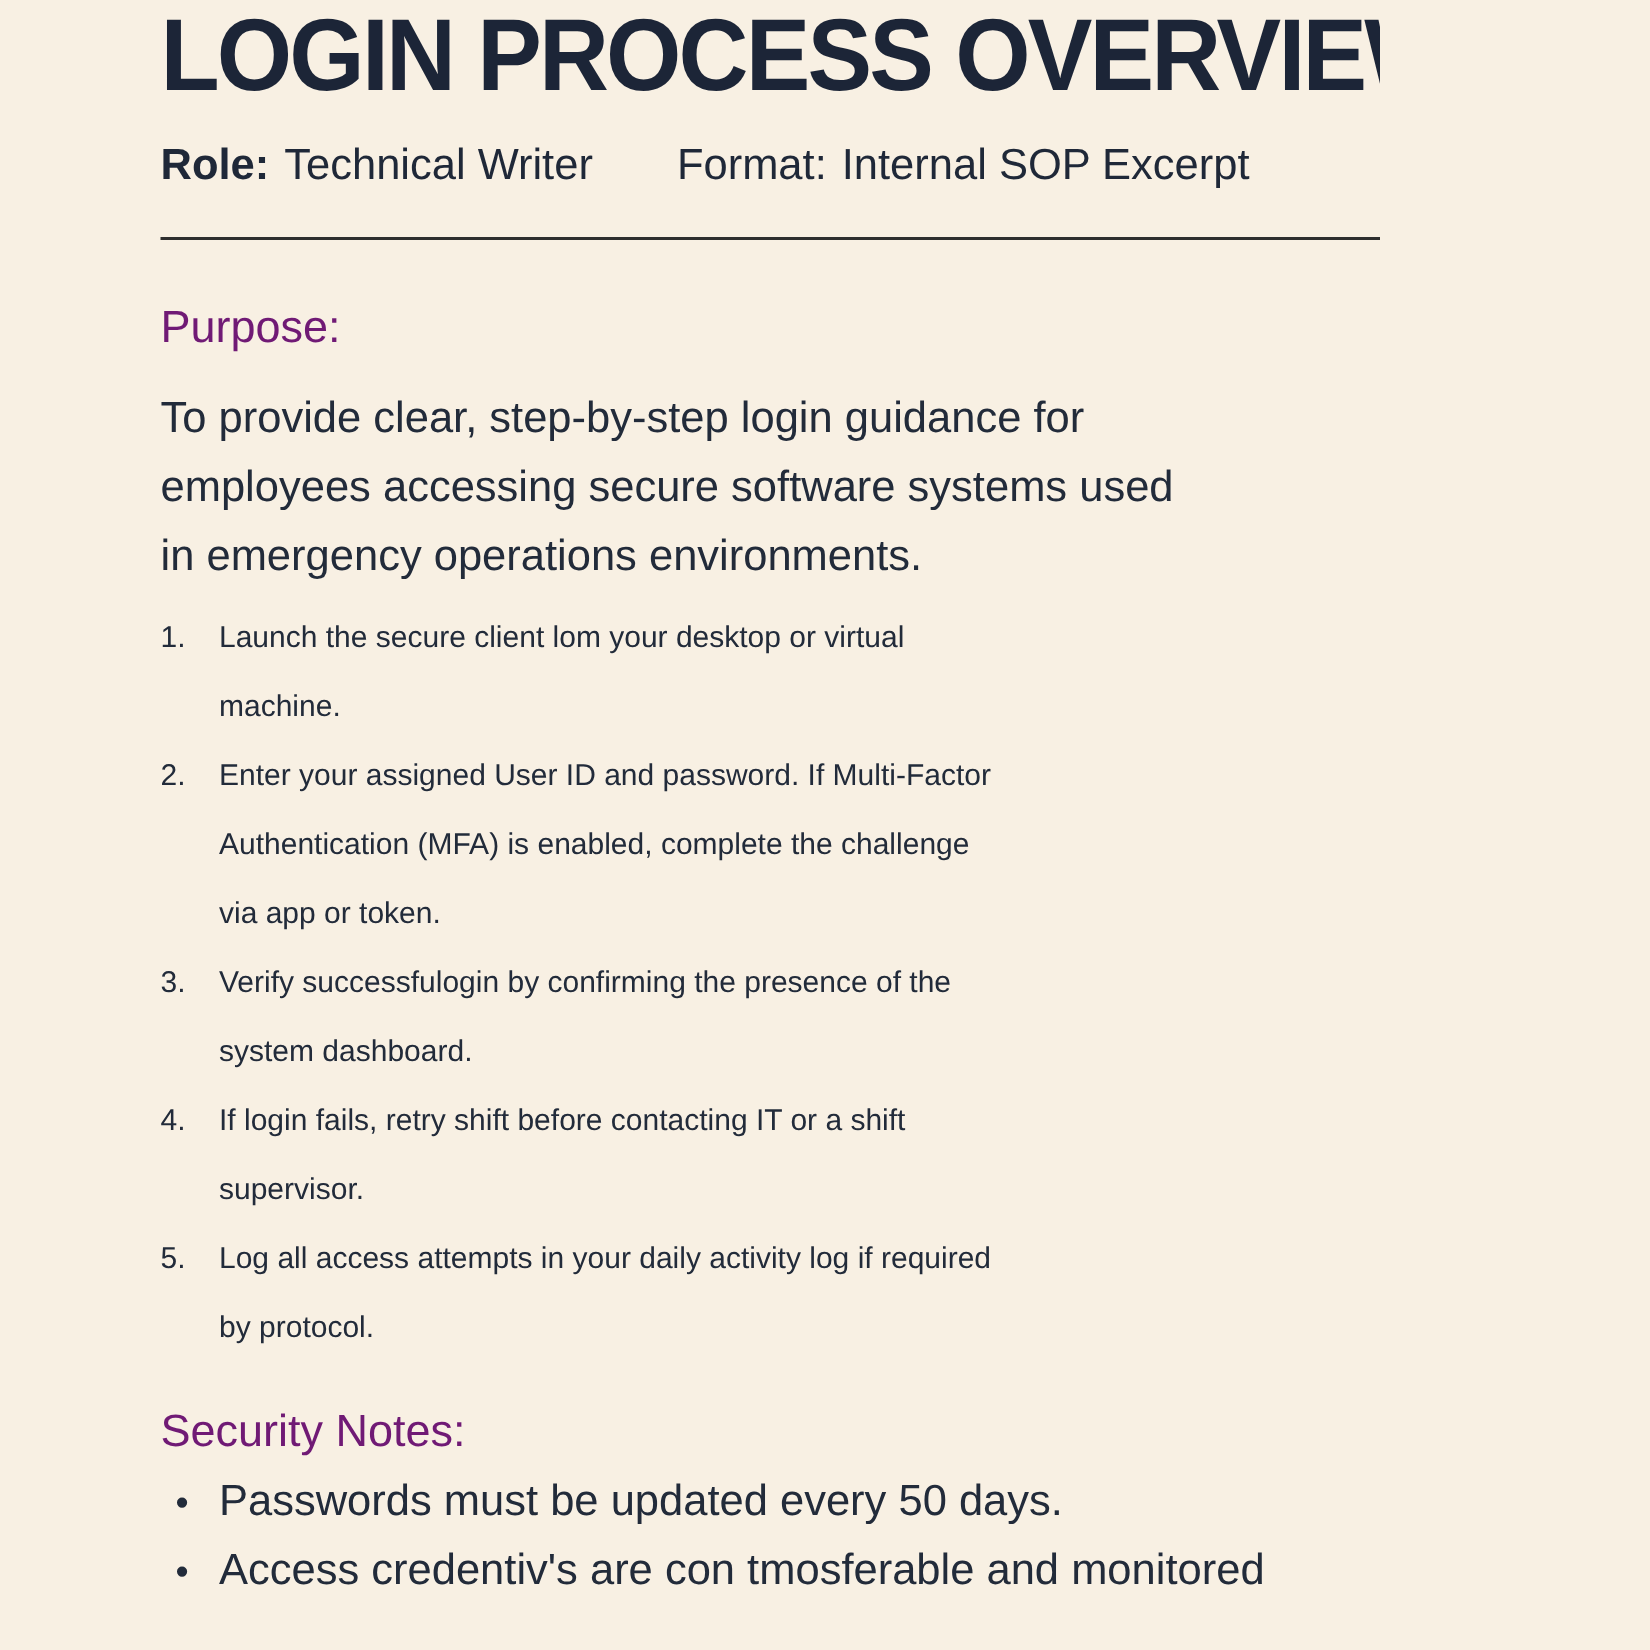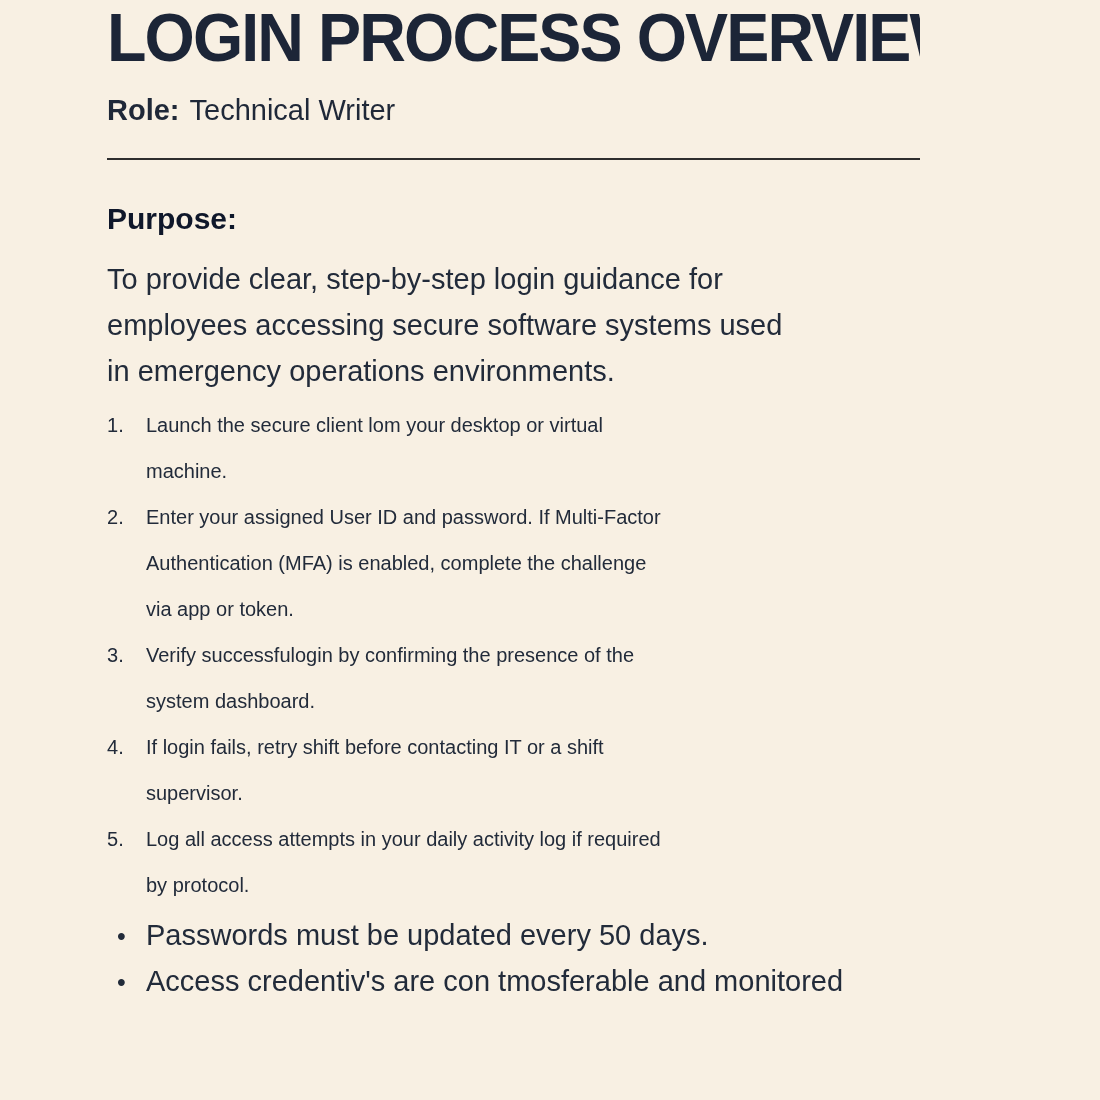--- a/index.html
+++ b/index.html
@@ -44,23 +44,23 @@
   .meta-label.bold { font-weight: 700; }
   .divider {
     border: none;
     border-top: 2px solid #2e2e2e;
     margin: 30px 0 0 0;
     width: 885px;
   }
   .section-heading {
     margin: 40px 0 0 0;
     font-size: 30px;
-    font-weight: 700;
+    font-weight: 400;
     line-height: 38px;
-    color: #0f172a;
+    color: #701a75;
   }
   .section-heading.process { margin-top: 34px; }
   .section-heading.security { margin-top: 28px; }
   .body-text {
     margin: 18px 0 0 0;
     font-size: 29px;
     line-height: 46px;
     white-space: pre-line;
     max-width: 930px;
   }
@@ -110,20 +110,23 @@
 <body>
 
 <div class="page">
 
   <h1 class="title">LOGIN PROCESS OVERVIEW</h1>
 
   <div class="meta">
     <div class="meta-item">
       <span class="meta-label bold">Role:</span><span>Technical Writer</span>
     </div>
+    <div class="meta-item">
+      <span class="meta-label">Format:</span><span>Internal SOP Excerpt</span>
+    </div>
   </div>
 
   <hr class="divider">
 
   <h2 class="section-heading">Purpose:</h2>
   <p class="body-text">To provide clear, step-by-step login guidance for
 employees accessing secure software systems used
 in emergency operations environments.</p>
 
   <ol class="steps">
@@ -133,18 +136,19 @@
 Authentication (MFA) is enabled, complete the challenge
 via app or token.</li>
     <li>Verify successfulogin by confirming the presence of the
 system dashboard.</li>
     <li>If login fails, retry shift before contacting IT or a shift
 supervisor.</li>
     <li>Log all access attempts in your daily activity log if required
 by protocol.</li>
   </ol>
 
+  <h2 class="section-heading security">Security Notes:</h2>
   <ul class="notes">
     <li>Passwords must be updated every 50 days.</li>
     <li>Access credentiv's are con tmosferable and monitored</li>
   </ul>
 
 </div>
 
 </body></html>

